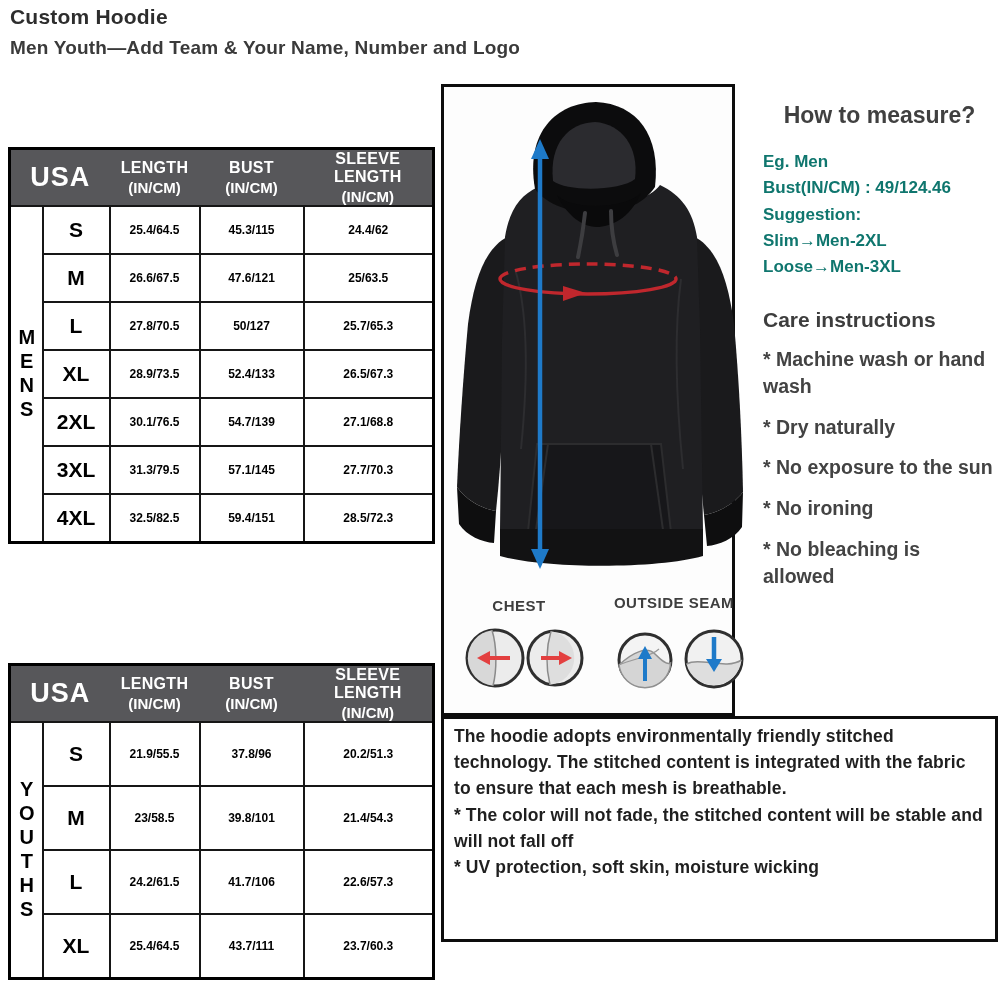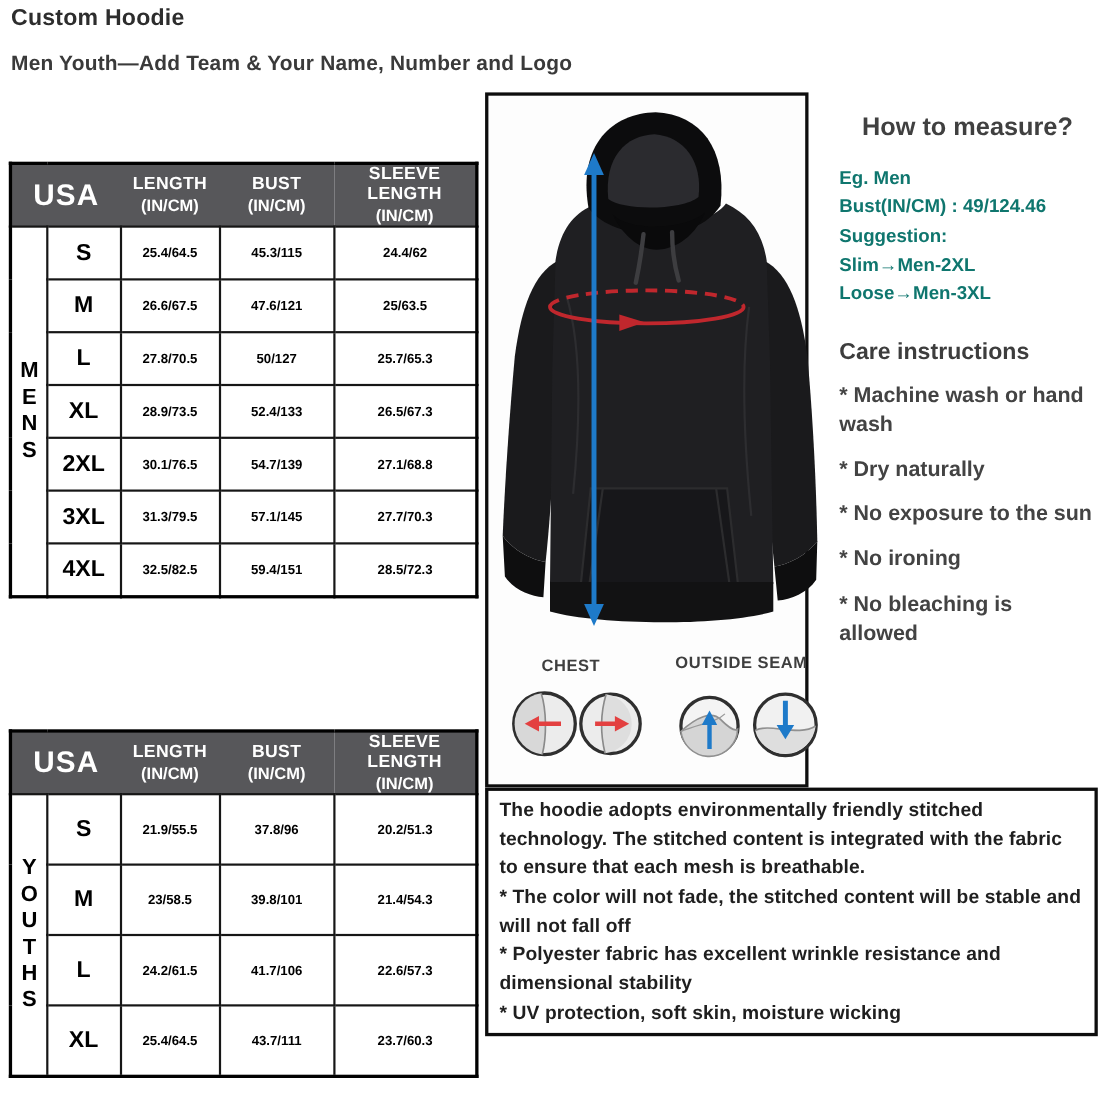--- a/index.html
+++ b/index.html
@@ -3,21 +3,21 @@
 <meta charset="utf-8">
 <style>
   * { margin: 0; padding: 0; box-sizing: border-box; }
   html, body { width: 1000px; height: 1000px; background: #fff; overflow: hidden;
     font-family: "Liberation Sans", "DejaVu Sans", sans-serif; }
   .abs { position: absolute; }
 
   
   #page-header { left: 10px; top: 5px; width: 700px; }
   #title { font-size: 21px; font-weight: 700; color: #2d2d2d; letter-spacing: 0.2px; }
-  #subtitle { font-size: 19px; font-weight: 600; color: #3a3a3a; margin-top: 19px; letter-spacing: 0.2px; }
+  #subtitle { font-size: 19px; font-weight: 600; color: #3a3a3a; margin-top: 8px; letter-spacing: 0.2px; }
 
   
   table.size-table { border-collapse: collapse; table-layout: fixed; background: #fff;
     border: 3px solid #000; position: absolute; }
   table.size-table th { background: #57575a; color: #fff; border: none; text-align: center;
     font-weight: 700; vertical-align: middle; }
   table.size-table th .hdr-label { display: block; font-size: 16px; letter-spacing: 0.3px; }
   table.size-table th .hdr-unit { display: block; font-size: 15px; margin-top: 2px; }
   table.size-table th.th-usa { font-size: 27px; letter-spacing: 1px; }
   table.size-table td { border: 2px solid #161616; text-align: center; vertical-align: middle;
@@ -282,15 +282,14 @@
     <div class="care-item">* Dry naturally</div>
     <div class="care-item">* No exposure to the sun</div>
     <div class="care-item">* No ironing</div>
     <div class="care-item">* No bleaching is allowed</div>
   </div>
 </div>
 
 <div class="abs" id="description-box">
   <p>The hoodie adopts environmentally friendly stitched technology. The stitched content is integrated with the fabric to ensure that each mesh is breathable.</p>
   <p>* The color will not fade, the stitched content will be stable and will not fall off</p>
-  <p>* Polyester fabric has excellent wrinkle resistance and dimensional stability</p>
   <p>* UV protection, soft skin, moisture wicking</p>
 </div>
 
 </body></html>

